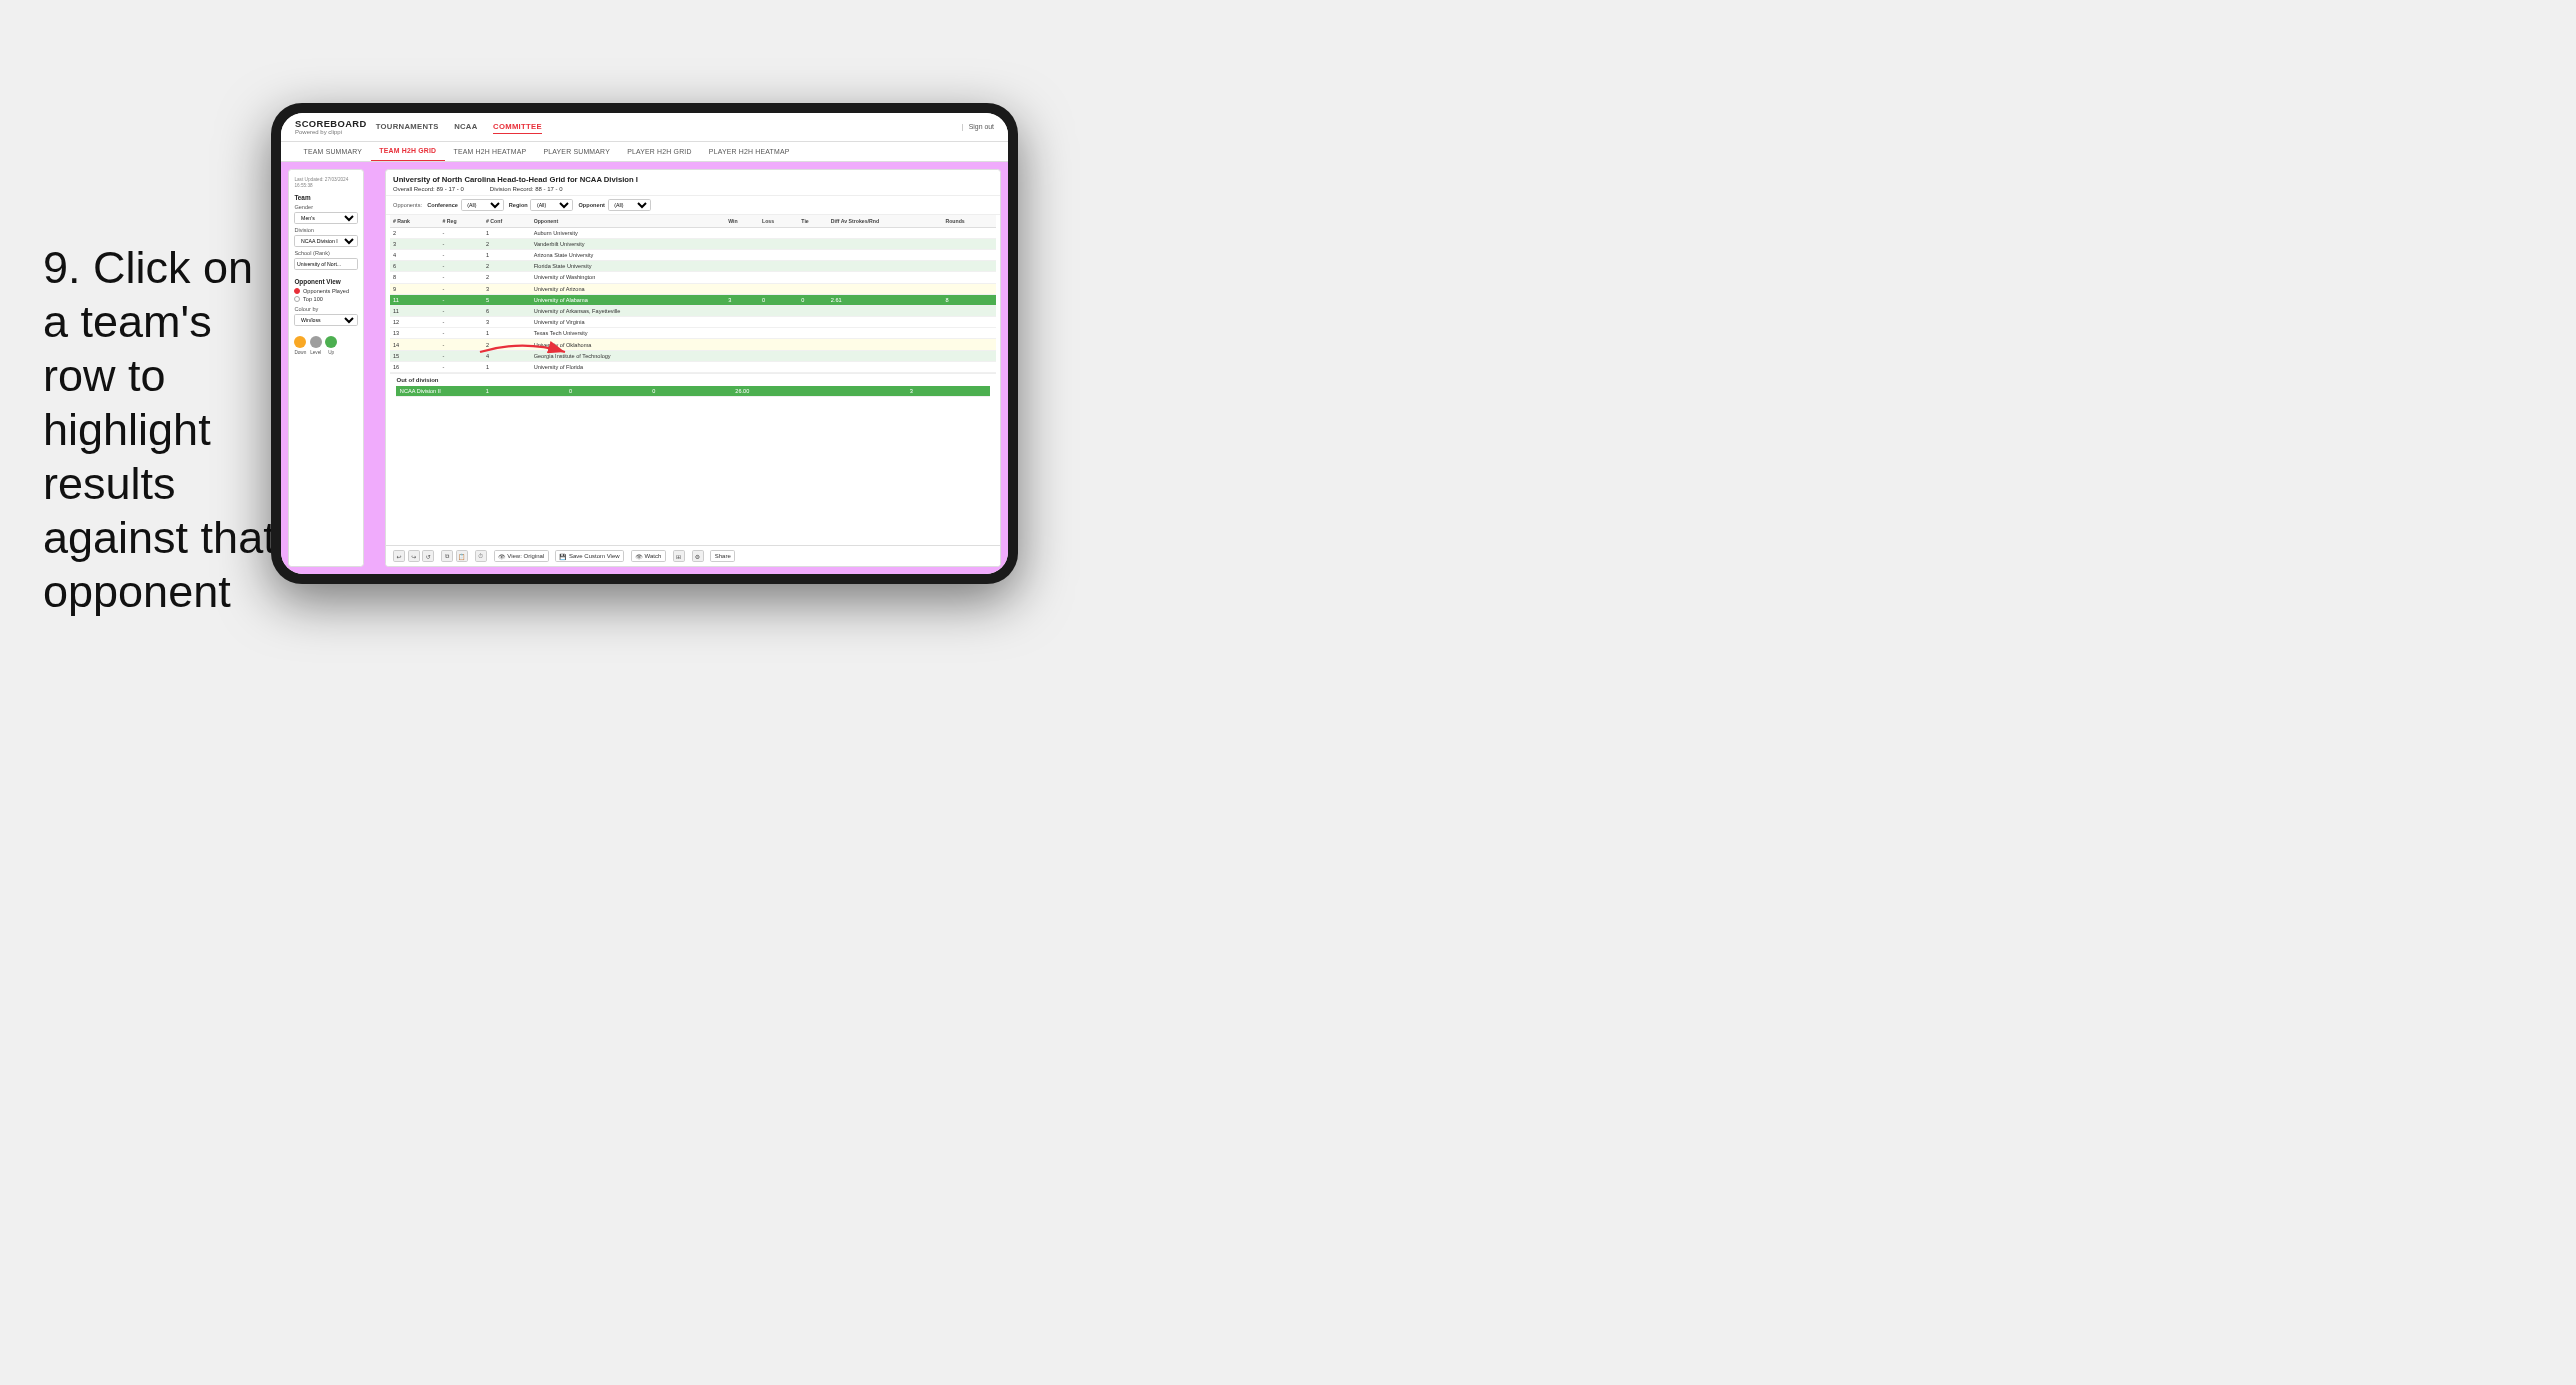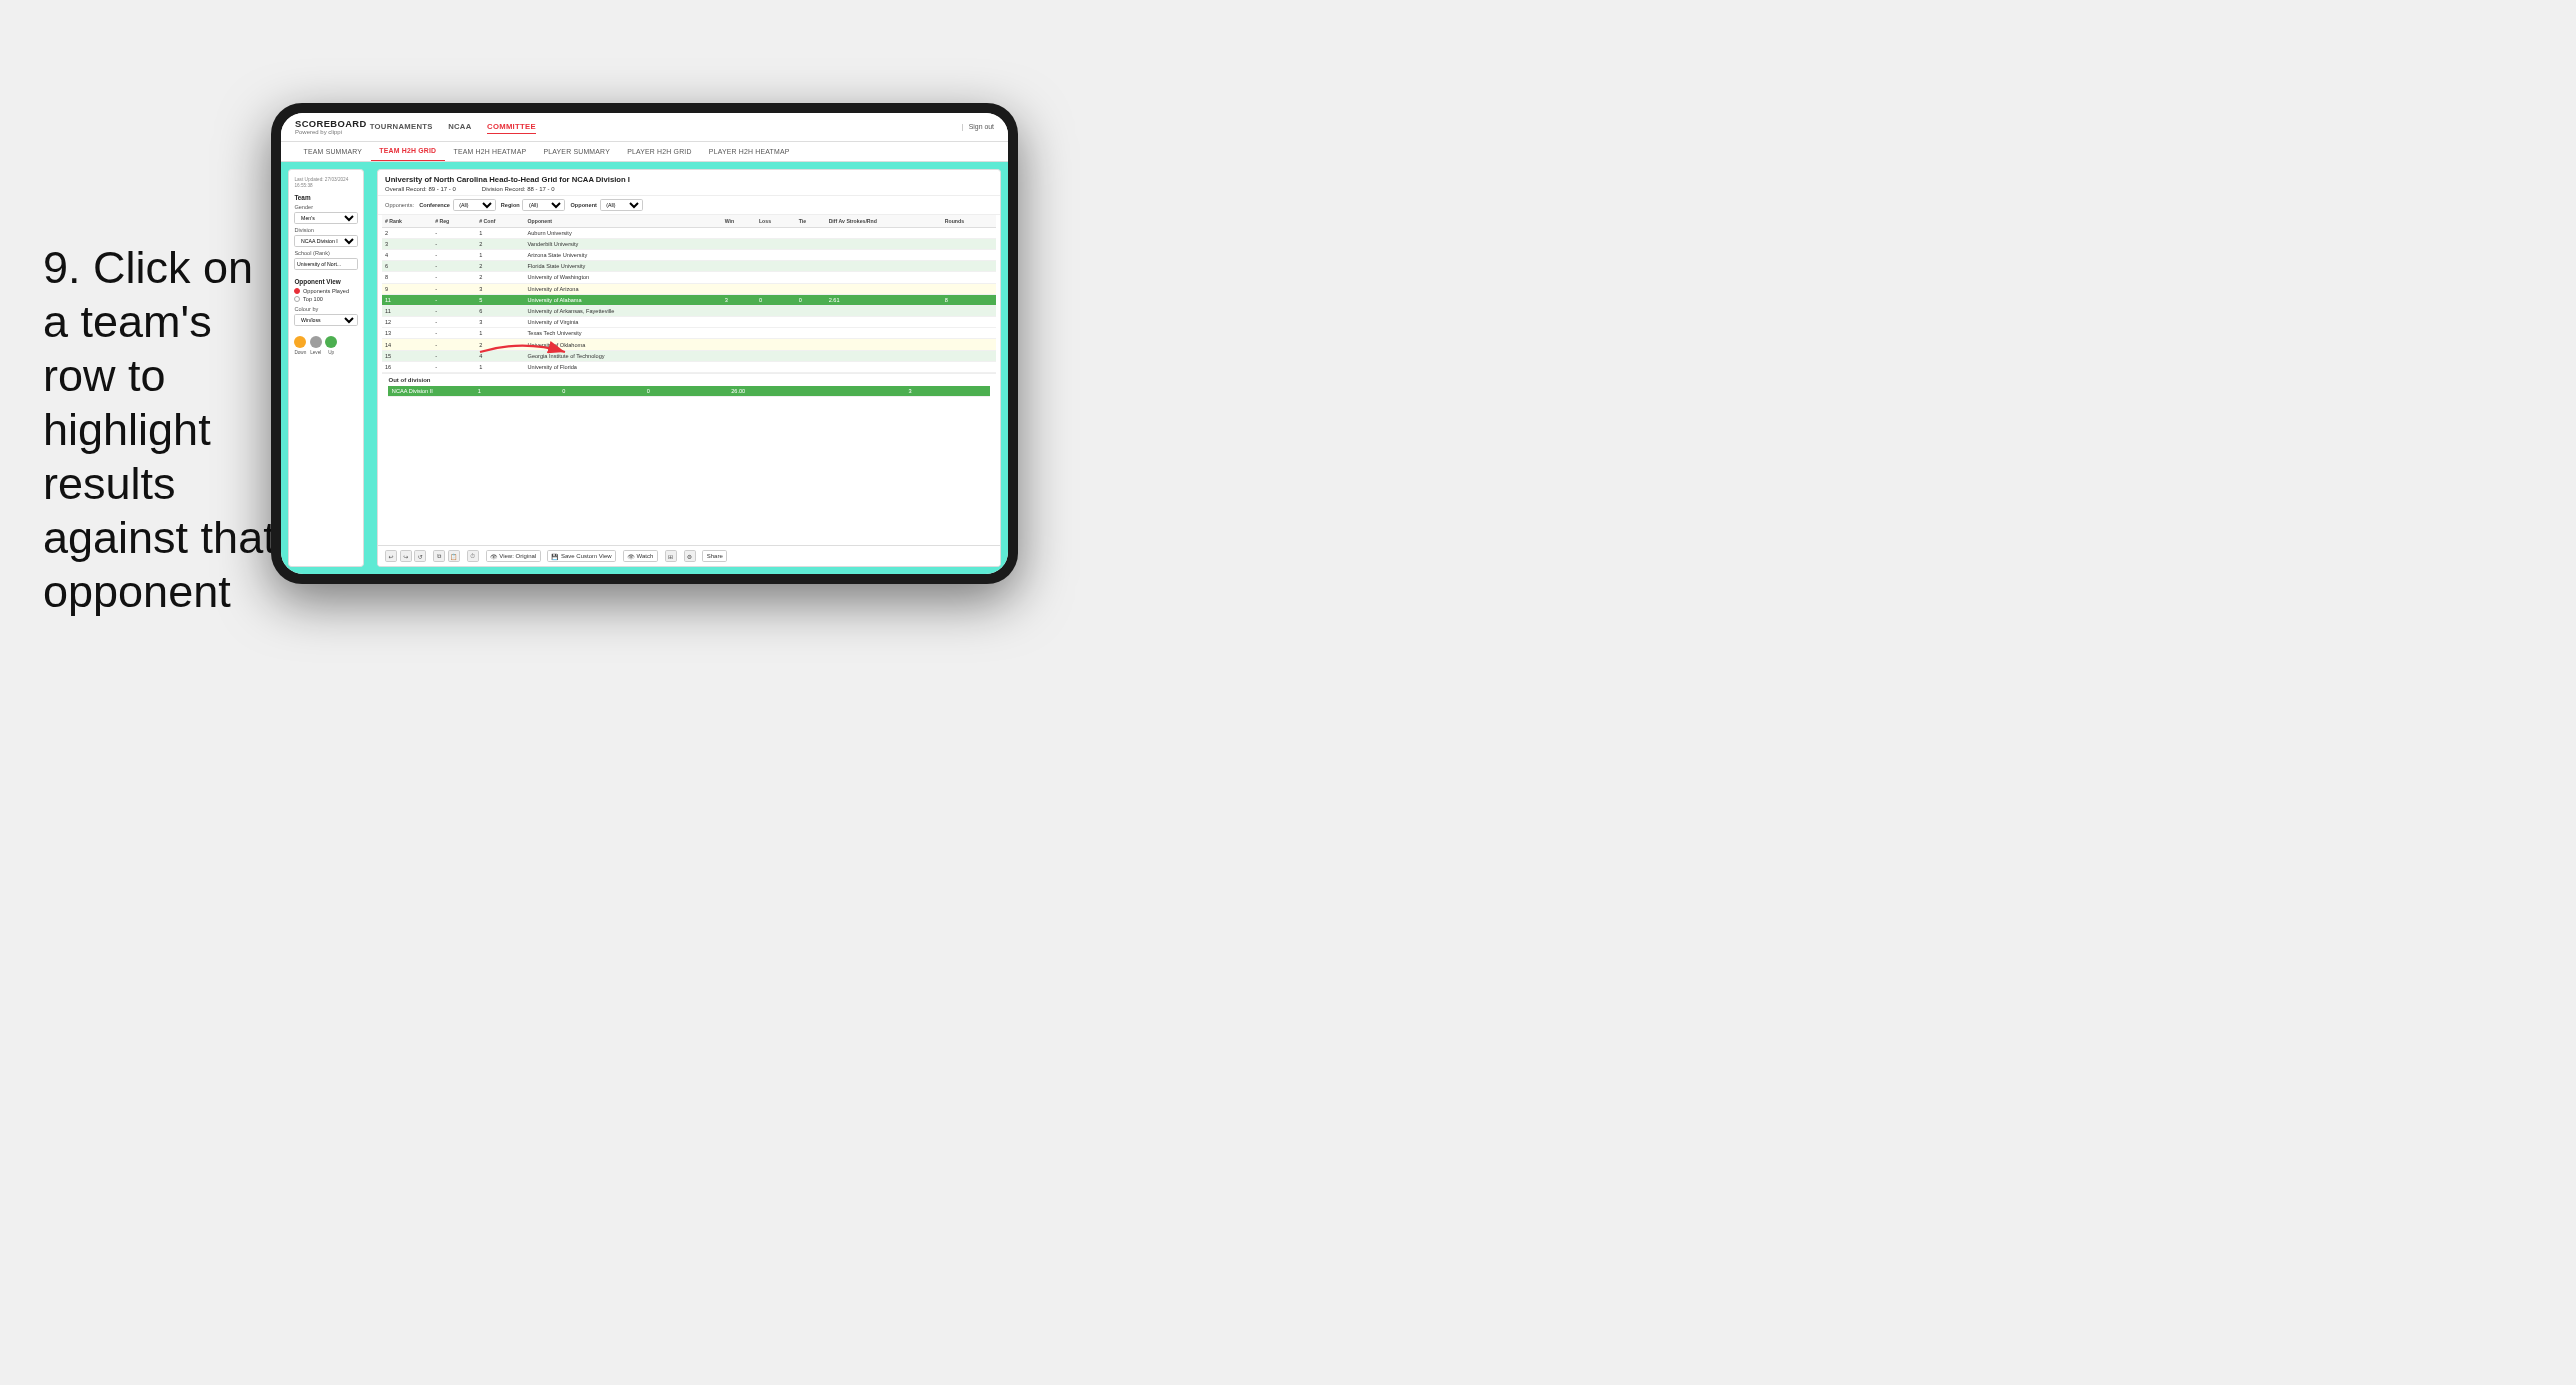--- a/index.html
+++ b/index.html
@@ -53,21 +53,21 @@
       align-items: center;
       padding: 5.2px 13.7px;
       border-bottom: 0.9px solid #ddd;
       background: #fff;
       min-height: 27.5px;
     }
 
     .logo-area {
       display: flex;
       flex-direction: column;
-      margin-right: 3px;
+      margin-right: 9px;
     }
 
     .logo-text {
       font-size: 9.4px;
       font-weight: 900;
       color: #222;
       letter-spacing: 0.4px;
     }
 
     .logo-sub {
@@ -132,23 +132,23 @@
       color: #e8303a;
       border-bottom: 1.7px solid #e8303a;
       font-weight: 700;
     }
 
     
     .main-content {
       display: flex;
       flex: 1;
       overflow: hidden;
-      background: #5eead4;
+      background: #f0abfc;
       padding: 6.9px;
-      gap: 13px;
+      gap: 21px;
     }
 
     
     .left-panel {
       width: 76px;
       background: #fff;
       border: 0.9px solid #ddd;
       border-radius: 3.4px;
       padding: 6.9px 5.2px;
       font-size: 6px;

